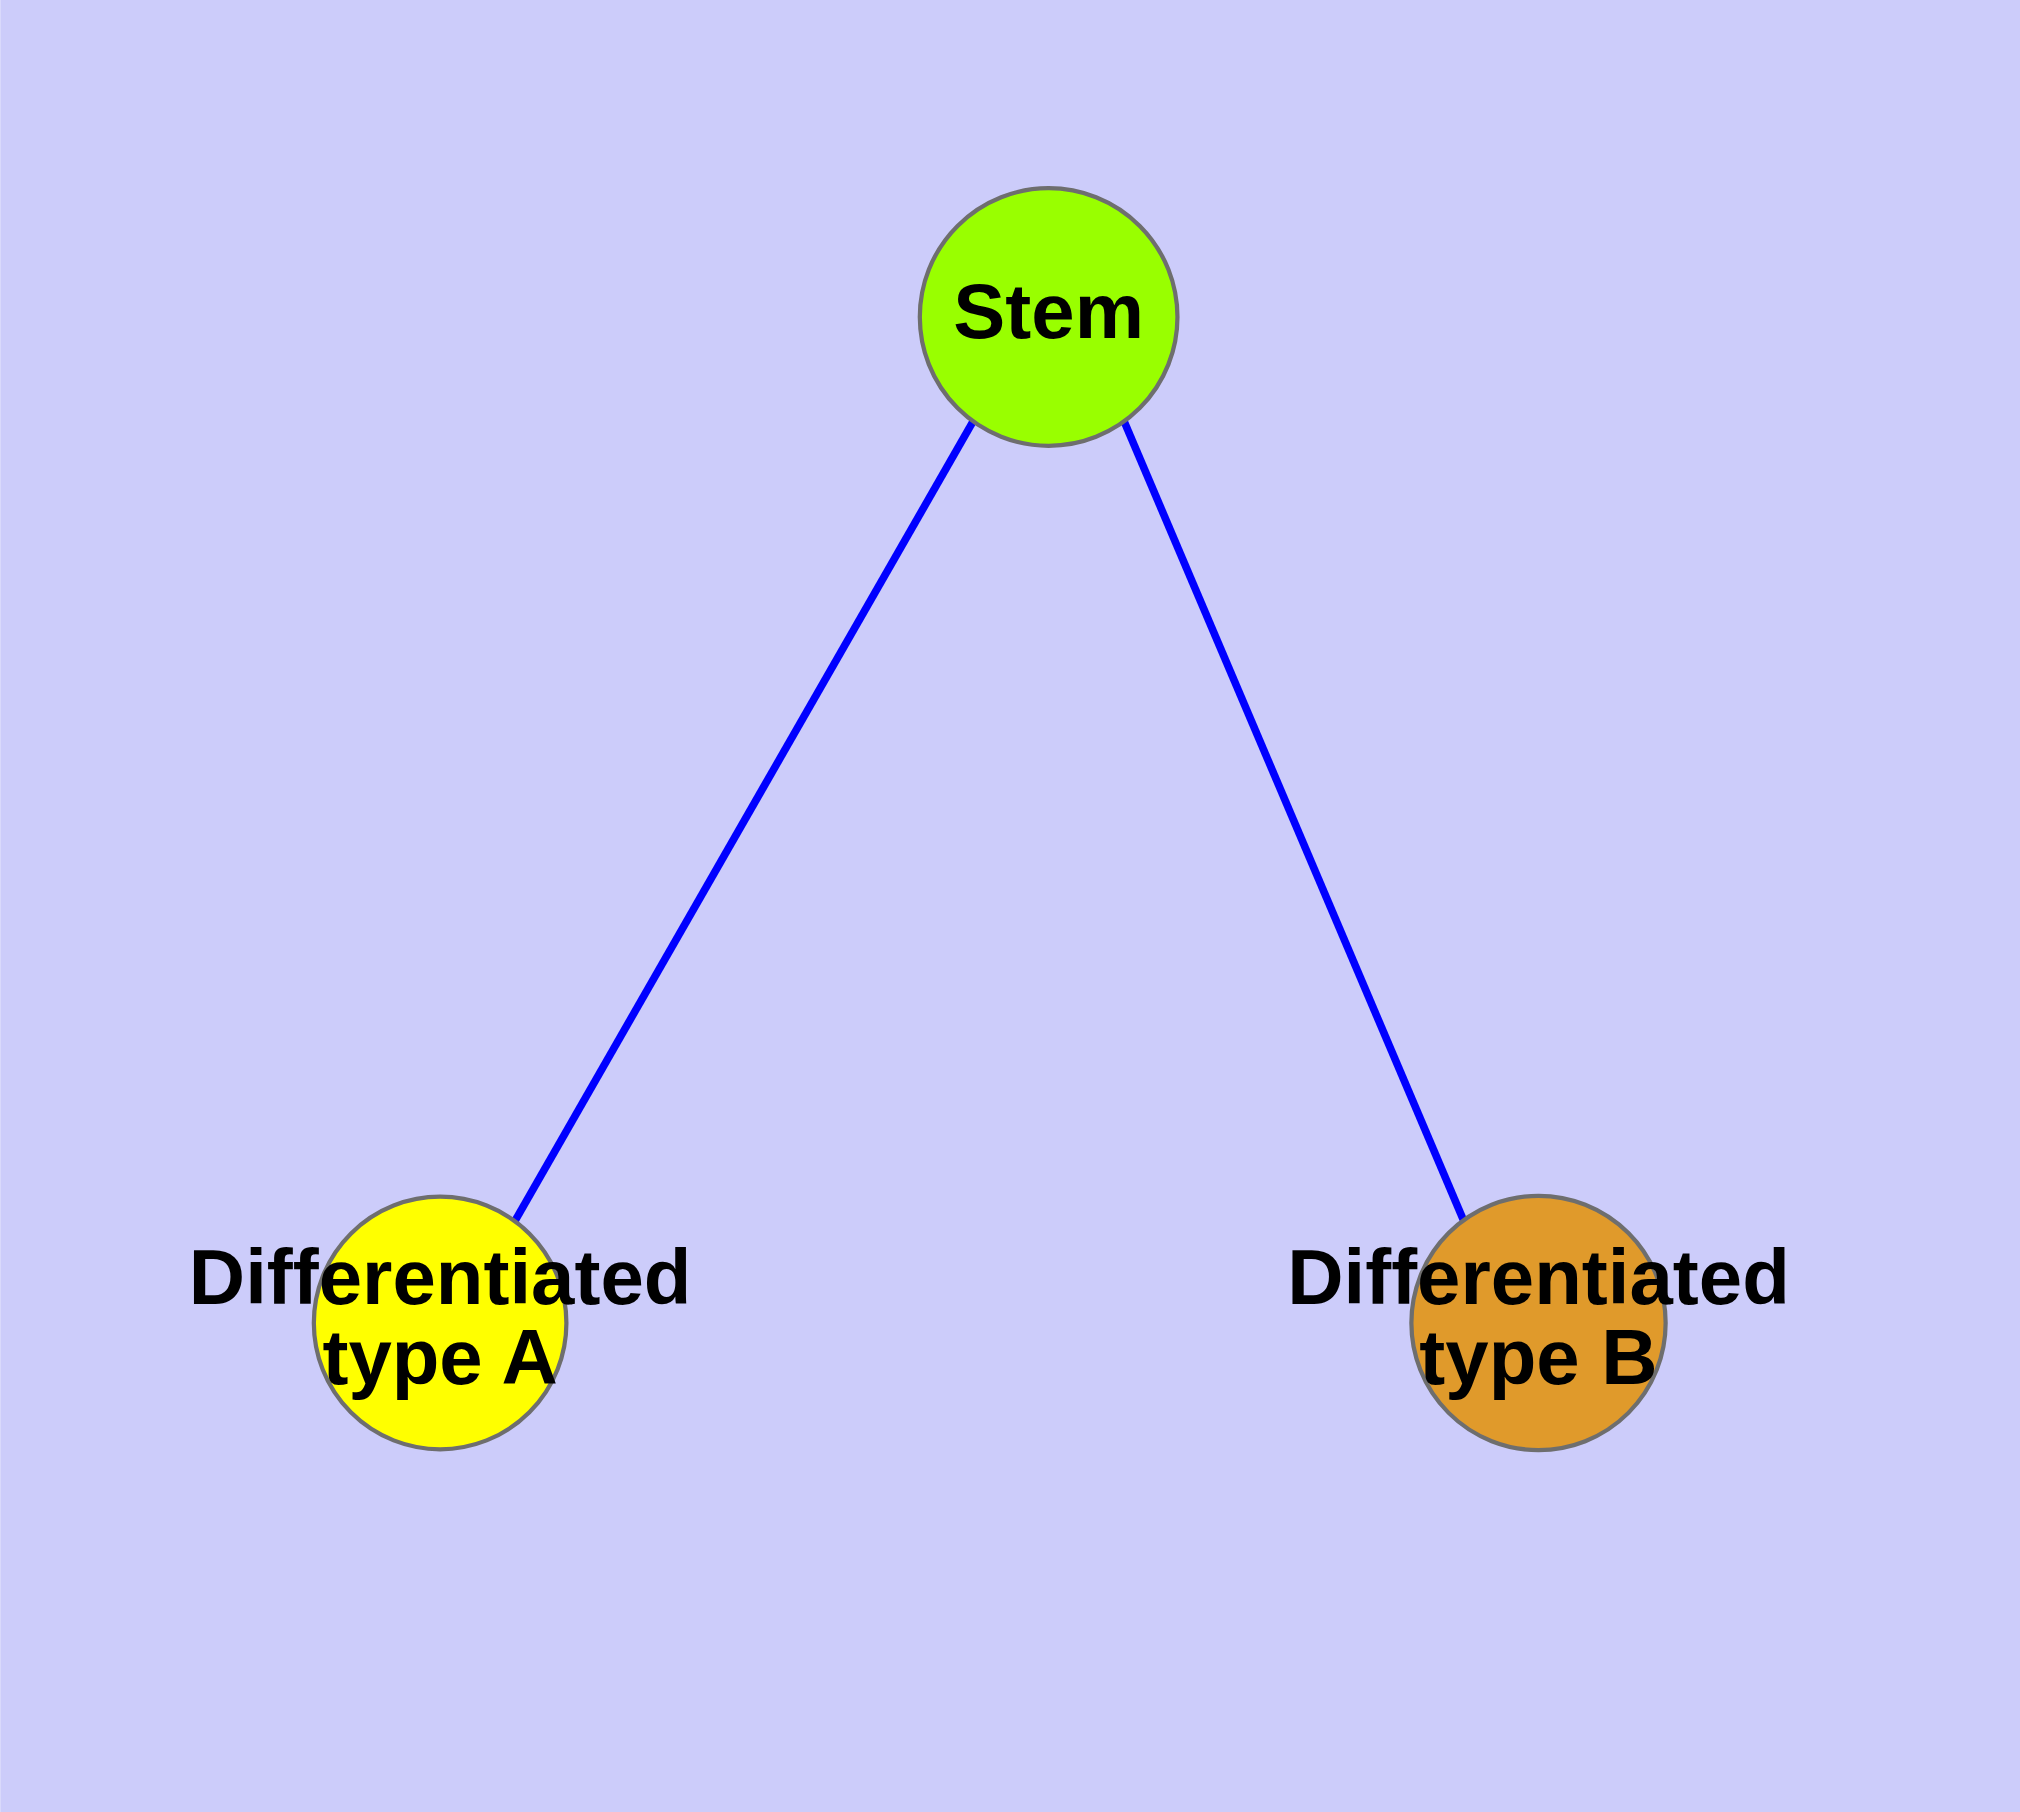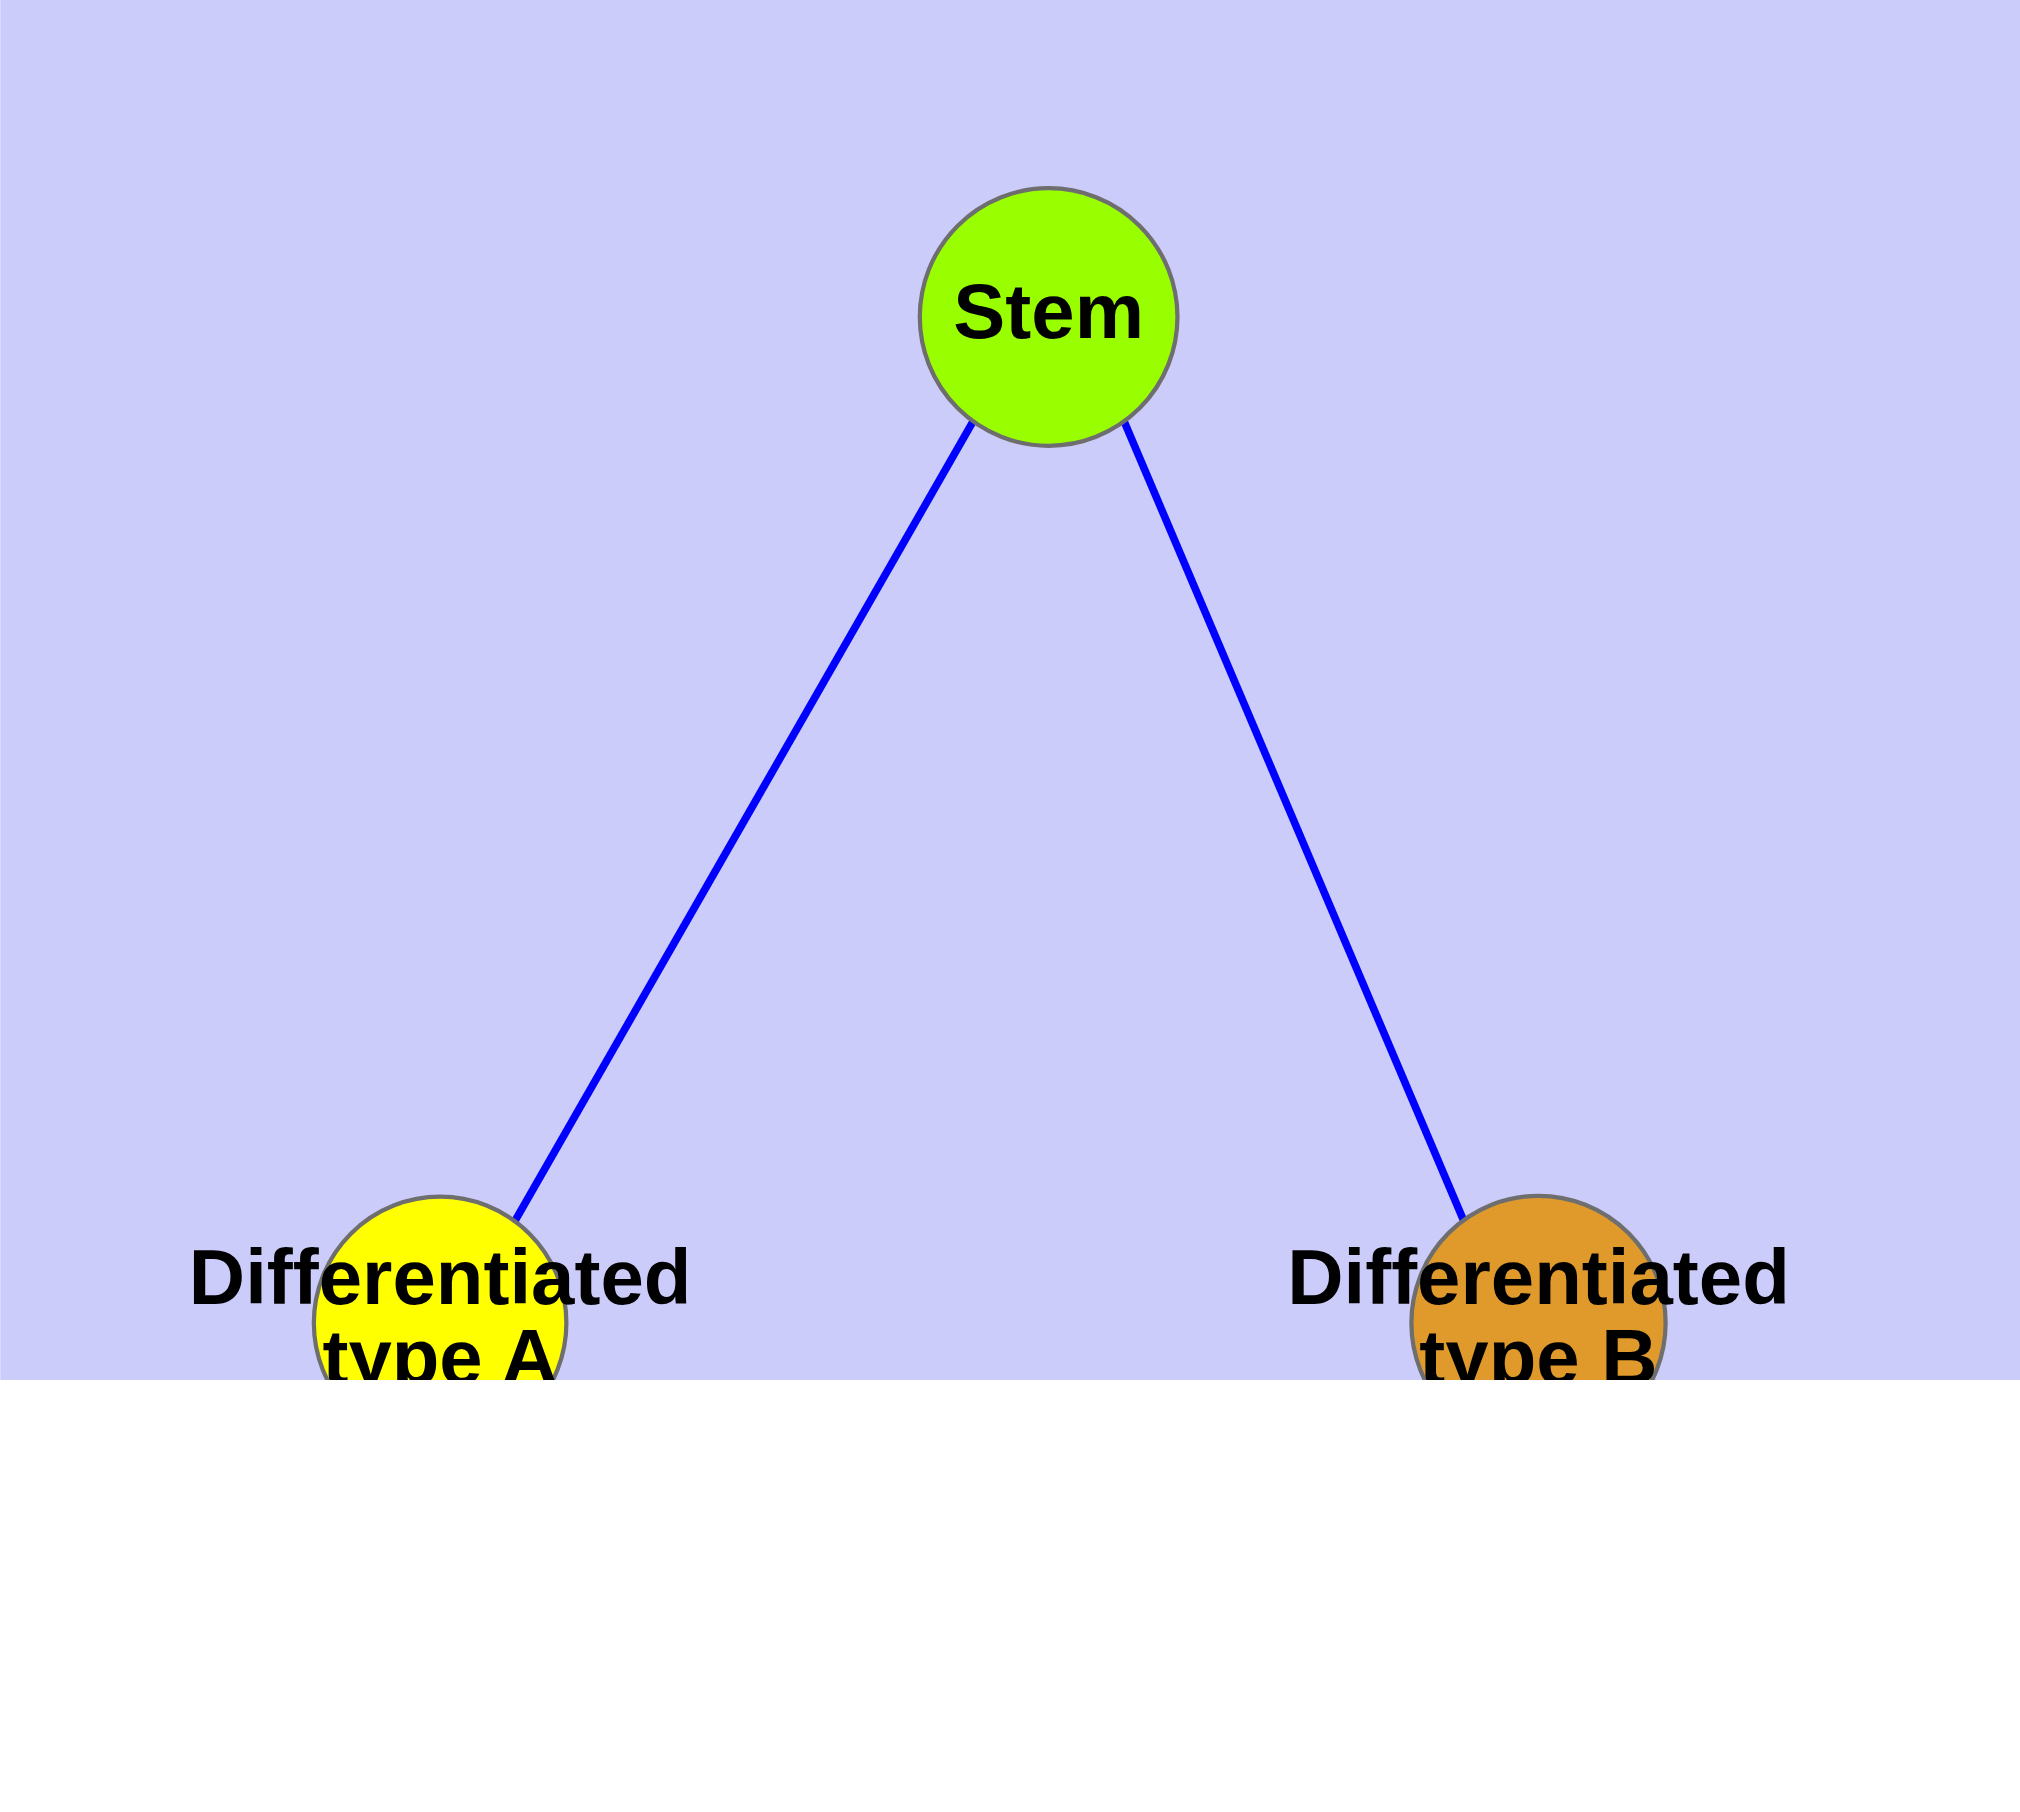--- a/index.html
+++ b/index.html
@@ -3,21 +3,21 @@
 <meta charset="utf-8">
 <style>
   html, body {
     margin: 0;
     padding: 0;
     background: #ffffff;
   }
   #canvas {
     position: relative;
     width: 2021px;
-    height: 1380px;
+    height: 1812px;
     overflow: hidden;
     font-family: "Liberation Sans", sans-serif;
   }
   #graph-svg {
     position: absolute;
     left: 0;
     top: 0;
     width: 2021px;
     height: 1812px;
     display: block;

